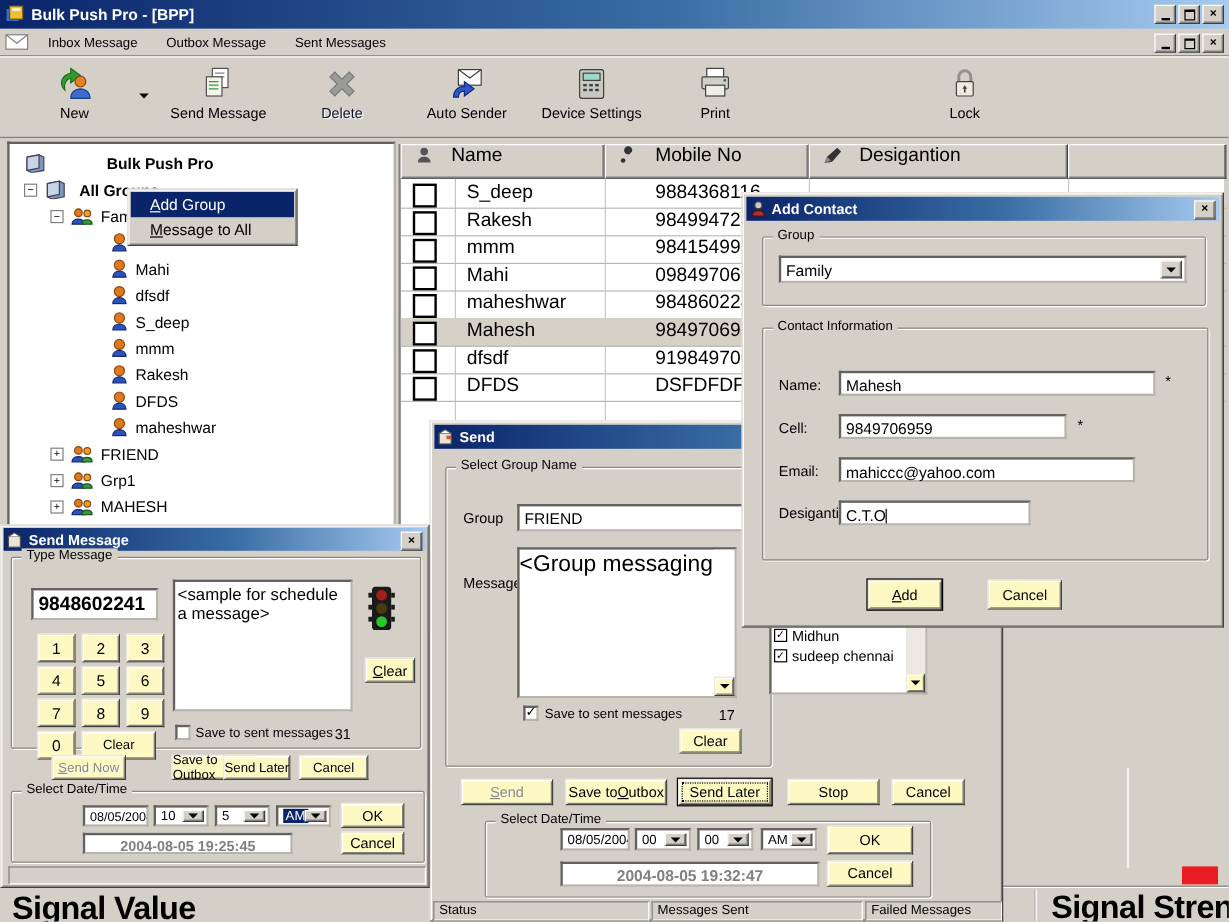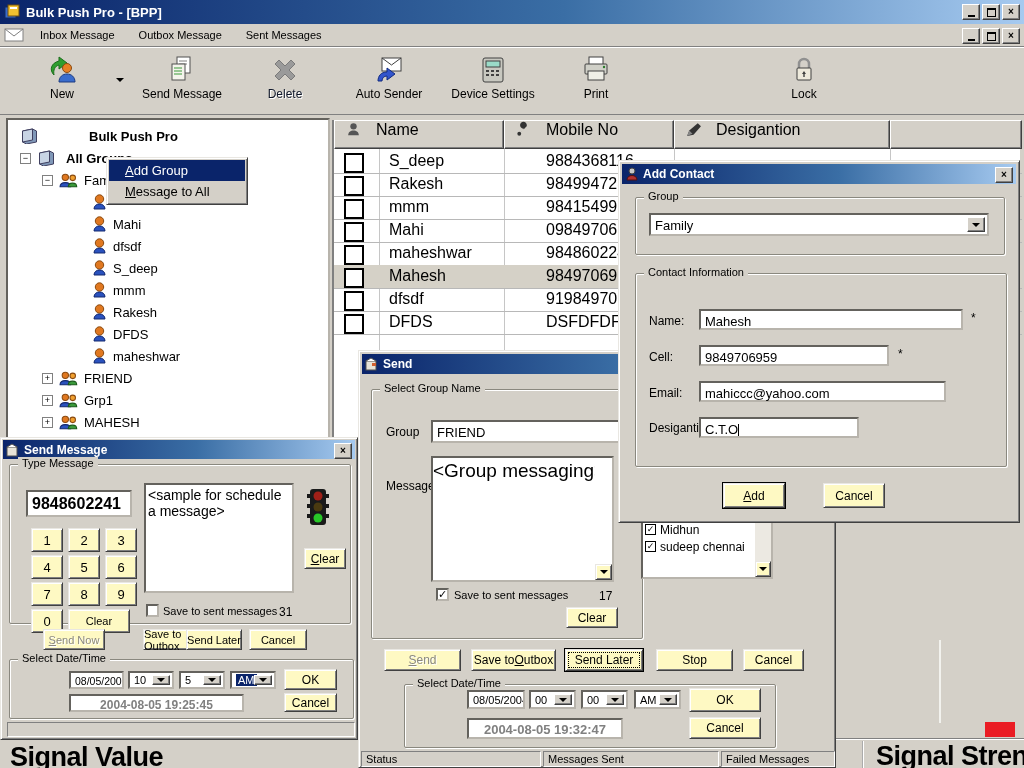--- a/index.html
+++ b/index.html
@@ -506,21 +506,21 @@
       <div class="value" style="font-size:11px;padding-top:2px">00</div>
       <span class="ddbtn"></span>
     </div>
   <div class="abs inset" style="left:275px;top:339px;width:47px;height:19px">
       <div class="value" style="font-size:11px;padding-top:2px">AM</div>
       <span class="ddbtn"></span>
     </div>
   <div class="abs btn" style="left:330px;top:337px;width:72px;height:24px">
       <span>OK</span>
     </div>
-  <div class="abs inset readonly-dt" style="left:108px;top:367px;width:156px;height:21px">2004-08-05 19:32:47</div>
+  <div class="abs inset readonly-dt" style="left:108px;top:367px;width:216px;height:21px">2004-08-05 19:32:47</div>
   <div class="abs btn" style="left:330px;top:366px;width:72px;height:22px">
       <span>Cancel</span>
     </div>
   <div id="sendstatus">
       <div class="statusbar-panel" style="left: 2px; top: 400px; width: 180px;">Status</div>
       <div class="statusbar-panel" style="left: 184px; top: 400px; width: 176px;">Messages Sent</div>
       <div class="statusbar-panel" style="left: 362px; top: 400px; width: 114px;">Failed Messages</div>
     </div>
 </div>
 

